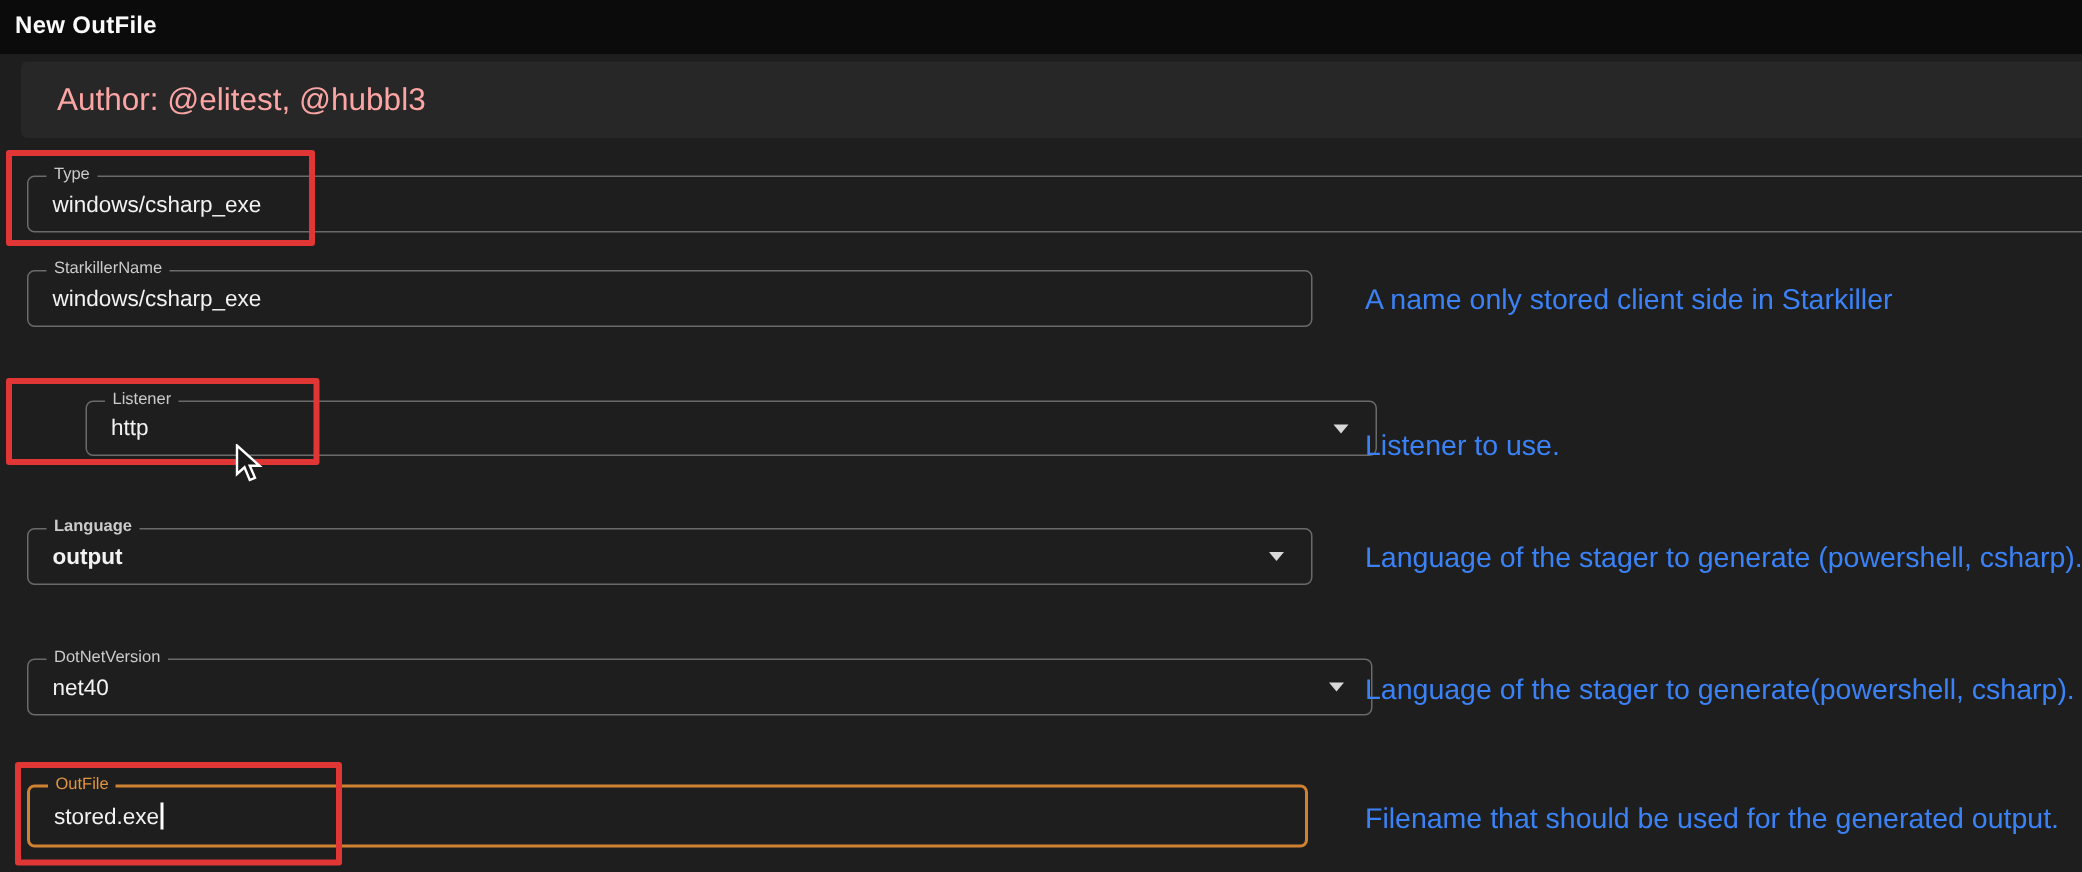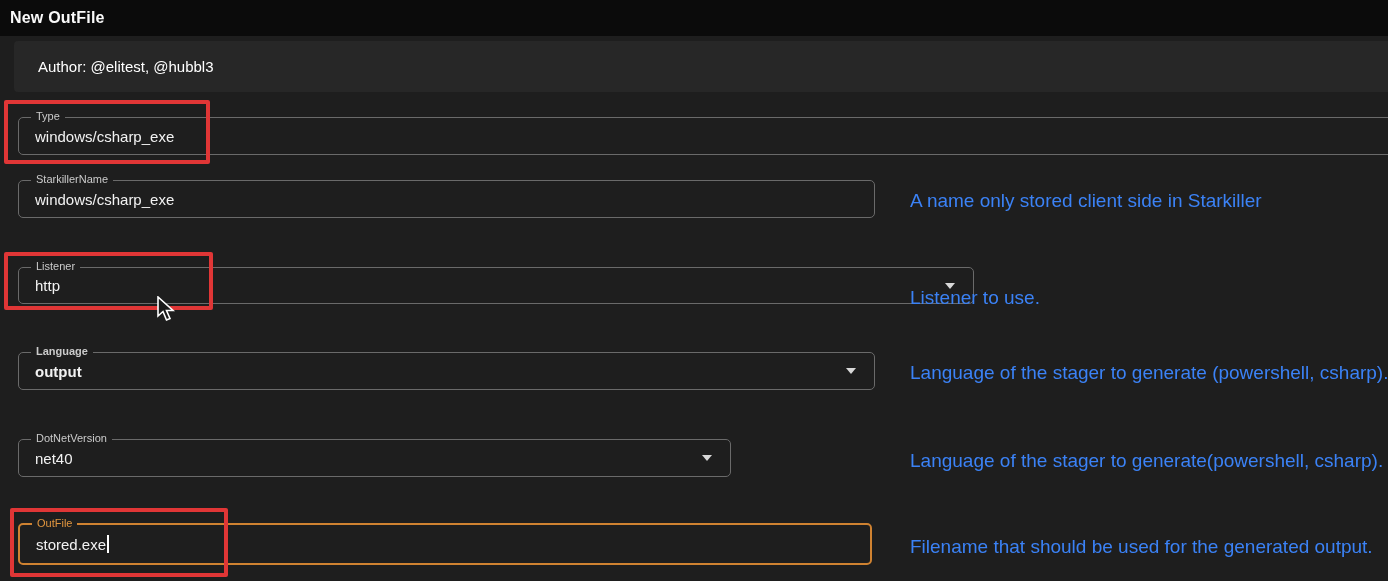--- a/index.html
+++ b/index.html
@@ -17,21 +17,21 @@
   .page-title {
     position:absolute; left:10px; top:0; line-height:36px;
     font-size:16px; font-weight:bold; color:#fafafa; letter-spacing:.2px;
   }
   .author-card {
     position:absolute; left:14px; top:41px; right:-6px; height:51px;
     background:#272727; border-radius:4px;
   }
   .author-text {
     position:absolute; left:24px; top:0; line-height:51px;
-    font-size:15px; color:#ffffff;
+    font-size:21px; color:#fca5a5;
   }
   .field {
     position:absolute; left:18px;
     border:1px solid #6a6a6a; border-radius:5px;
     background:transparent;
   }
   .field .flabel {
     position:absolute; top:-8px; left:12px;
     font-size:11px; color:#cbcbcb; background:#1e1e1e; padding:0 5px;
     white-space:nowrap;
@@ -78,35 +78,35 @@
   <span class="flabel">Type</span>
   <span class="fvalue">windows/csharp_exe</span>
 </div>
 
 <div class="field" style="top:180px; height:38px; width:857px;">
   <span class="flabel">StarkillerName</span>
   <span class="fvalue">windows/csharp_exe</span>
 </div>
 <div class="help-text" style="top:190px;">A name only stored client side in Starkiller</div>
 
-<div class="field" style="top:267px; height:37px; width:956px;">
+<div class="field" style="top:267px; height:37px; width:861px;margin-left:39px;">
   <span class="flabel">Listener</span>
   <span class="fvalue">http</span>
   <span class="dd-arrow"></span>
 </div>
 <div class="help-text" style="top:277px;margin-top:10px;">Listener to use.</div>
 
 <div class="field" style="top:352px; height:38px; width:857px;font-weight:bold;">
   <span class="flabel">Language</span>
   <span class="fvalue">output</span>
   <span class="dd-arrow"></span>
 </div>
 <div class="help-text" style="top:362px;">Language of the stager to generate (powershell, csharp).</div>
 
-<div class="field" style="top:439px; height:38px; width:713px;text-decoration:underline;">
+<div class="field" style="top:439px; height:38px; width:897px;text-decoration:underline;">
   <span class="flabel">DotNetVersion</span>
   <span class="fvalue">net40</span>
   <span class="dd-arrow"></span>
 </div>
 <div class="help-text" style="top:450px;">Language of the stager to generate(powershell, csharp).</div>
 
 <div class="field focused" style="top:523px; height:42px; width:854px;">
   <span class="flabel">OutFile</span>
   <span class="fvalue">
       <span>stored.exe</span>

